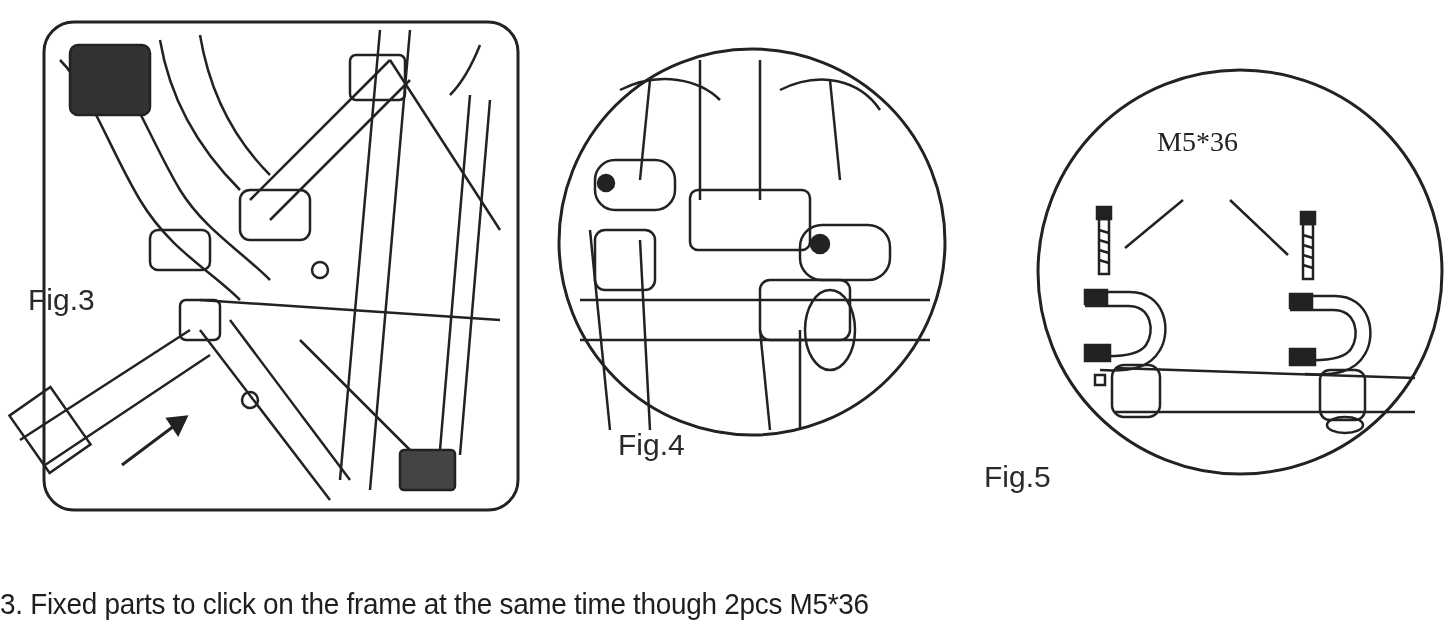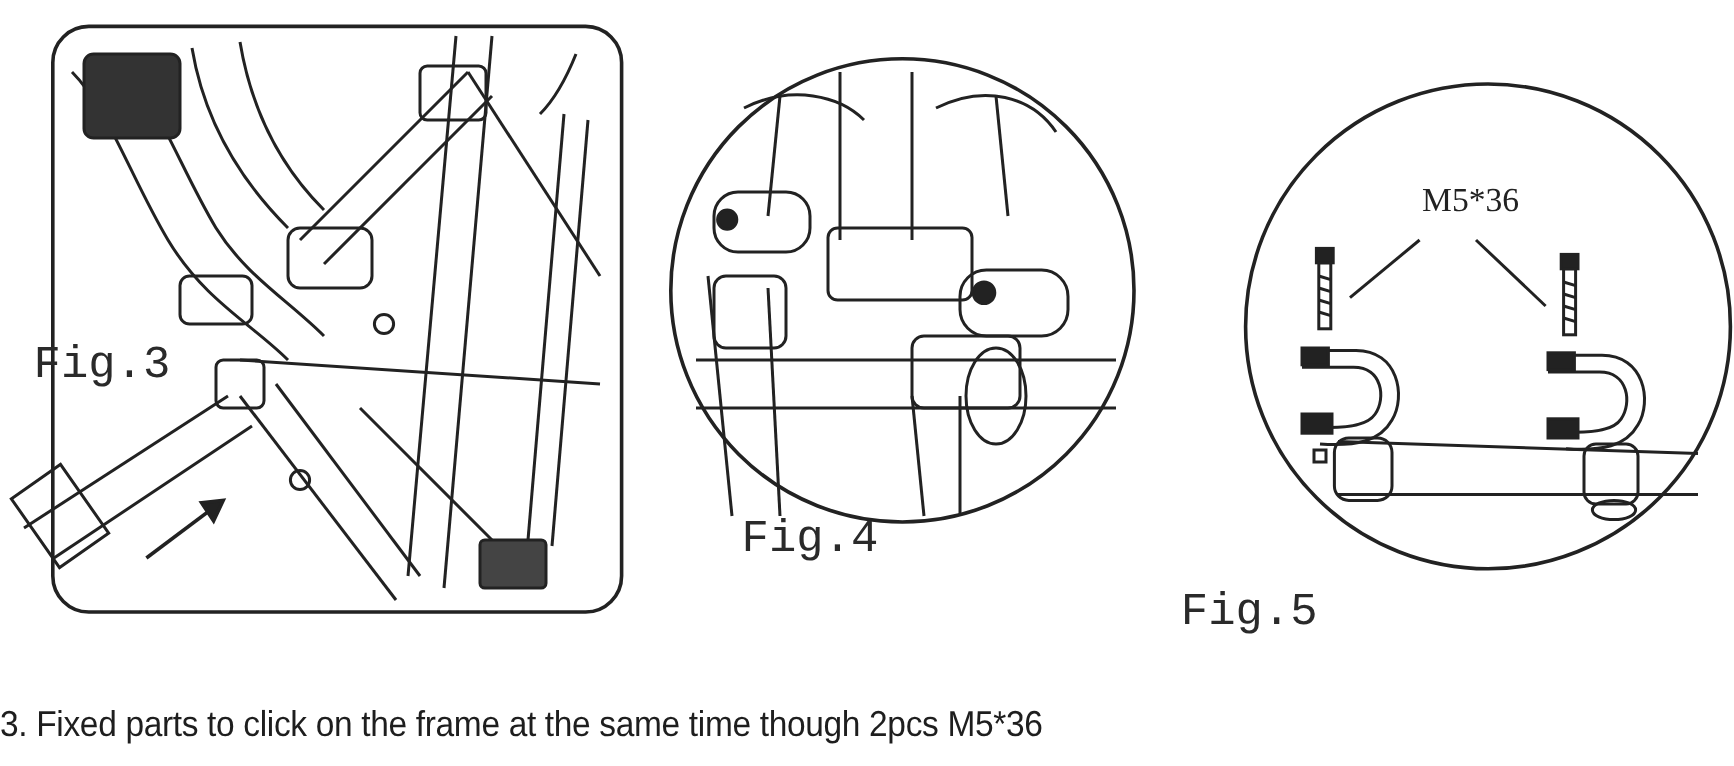--- a/index.html
+++ b/index.html
@@ -1,17 +1,17 @@
 <!DOCTYPE html>
 <html><head>
 <meta charset="utf-8">
 <style>
   html,body{margin:0;padding:0;background:#fff;}
   body{width:1445px;height:638px;position:relative;overflow:hidden;font-family:"Liberation Sans",sans-serif;color:#222;}
-  .label{position:absolute;font-family:Liberation Mono, monospace;font-size:38px;color:#2a2a2a;}
+  .label{position:absolute;font-family:Liberation Sans, sans-serif;font-size:30px;color:#2a2a2a;}
   .caption{position:absolute;left:0;top:548px;font-size:30px;line-height:37px;color:#1e1e1e;letter-spacing:-0.3px;transform:scaleX(0.93);transform-origin:left top;white-space:pre-line;}
   .spec{position:absolute;font-family:"Liberation Serif",serif;font-size:28px;color:#222;}
   svg{position:absolute;left:0;top:0;}
 </style>
 </head>
 <body>
 
 <svg width="1445" height="638">
 
   <g fill="none" stroke="#222" stroke-width="3">
@@ -109,22 +109,22 @@
 
     <path d="M1115 368 L1415 378"></path>
     <path d="M1115 412 L1415 412"></path>
     <rect x="1112" y="365" width="48" height="52" rx="12"></rect>
     <rect x="1320" y="370" width="45" height="50" rx="10"></rect>
     <ellipse cx="1345" cy="425" rx="18" ry="8"></ellipse>
     <rect x="1095" y="375" width="10" height="10"></rect>
   </g>
 </svg>
 
-<div class="spec" style="left:1157px;top:152px;margin-left:28px;">M5*36</div>
+<div class="spec" style="left:1157px;top:126px;">M5*36</div>
 
 <div class="label" style="left:28px;top:283px;">Fig.3</div>
 <div class="label" style="left:618px;top:428px;">Fig.4</div>
-<div class="label" style="left:984px;top:460px;margin-top:29px;">Fig.5</div>
+<div class="label" style="left:984px;top:460px;">Fig.5</div>
 
 <div class="caption" style="left:0;top:548px;">
   <div>3. Fixed parts to click on the frame at the same time though 2pcs M5*36</div>
   
 </div>
 
 </body></html>

